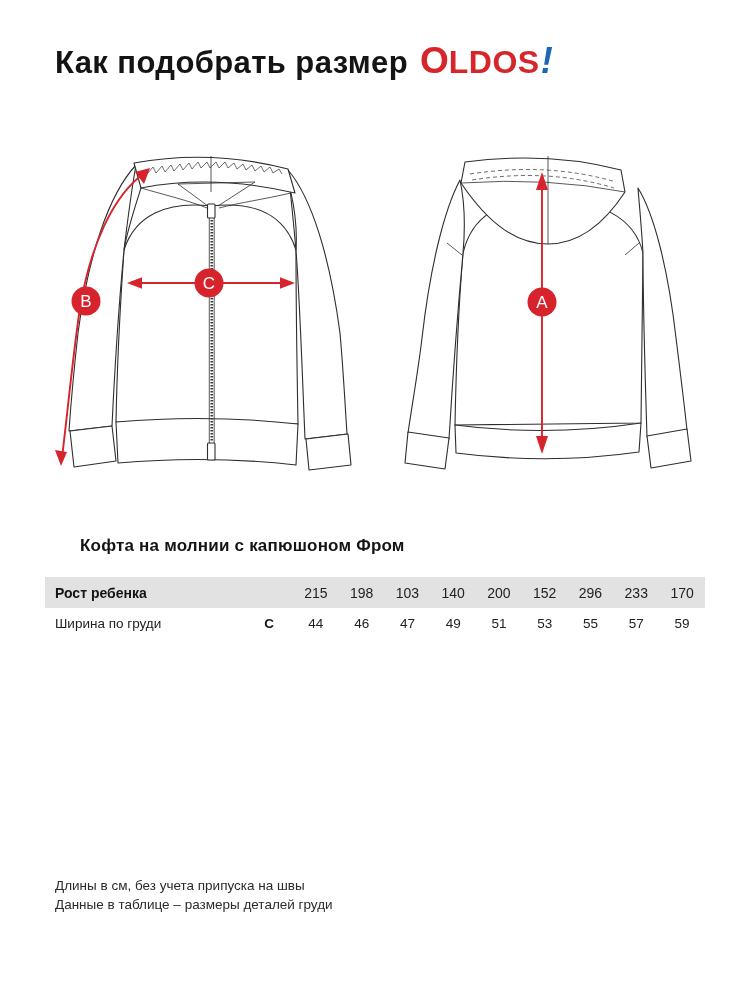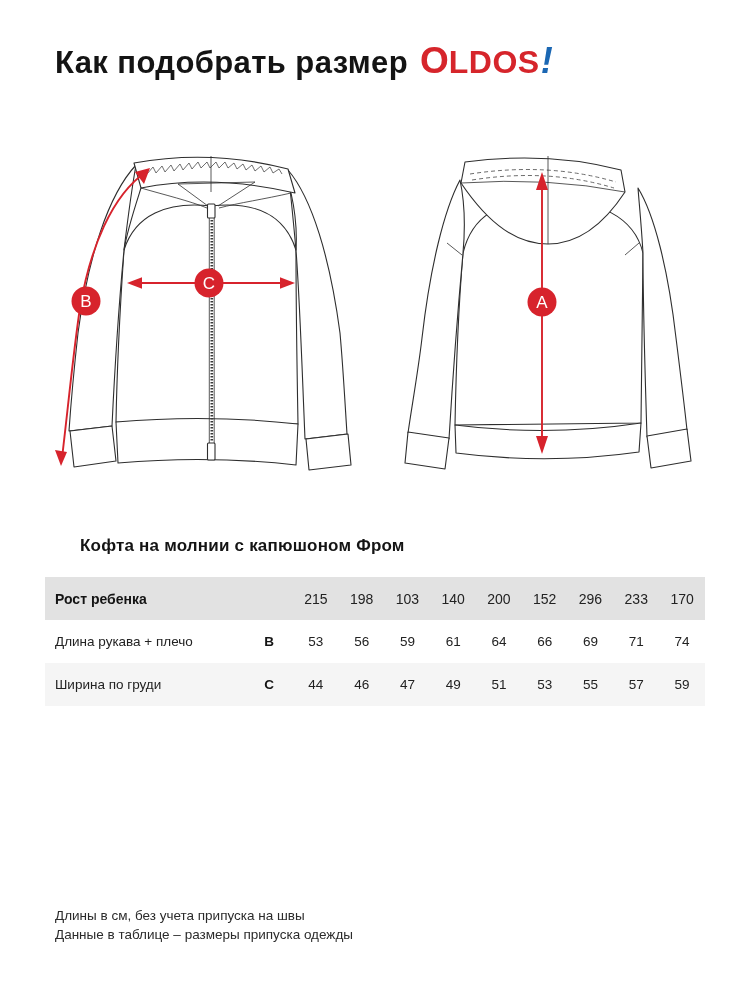--- a/index.html
+++ b/index.html
@@ -24,29 +24,29 @@
   svg .red{stroke:#d7232c;stroke-width:1.9;fill:none;}
   svg .redfill{fill:#d7232c;stroke:none;}
   svg .teeth{fill:none;stroke:#3a3a3a;stroke-width:2.6;stroke-dasharray:1.4 1.6;}
   svg text.marker{fill:#ffffff;font-family:"Liberation Sans",sans-serif;font-size:17px;text-anchor:middle;}
 
   
   .subtitle{left:55px;top:536px;font-size:17px;font-weight:700;color:#141414;letter-spacing:.2px;margin-left:25px;}
 
   
   .size-table{left:45px;top:577px;width:660px;border-collapse:collapse;table-layout:fixed;}
-  .size-table td,.size-table th{height:43px;padding:0;font-size:13.5px;font-weight:400;vertical-align:middle;text-align:center;color:#222;}
+  .size-table td,.size-table th{height:31px;padding:0;font-size:13.5px;font-weight:400;vertical-align:middle;text-align:center;color:#222;}
   .size-table .lbl{text-align:left;padding-left:10px;}
   .size-table thead th{background:#e2e2e2;font-size:14px;}
   .size-table thead .lbl{font-weight:700;color:#141414;}
   .size-table .letter{font-weight:700;font-size:13.5px;color:#141414;}
   .size-table tbody tr:nth-child(2){background:#f5f5f5;}
 
   
-  .footnotes{left:55px;top:906px;font-size:13.5px;line-height:19px;color:#2b2b2b;}
+  .footnotes{left:55px;top:876px;font-size:13.5px;line-height:19px;color:#2b2b2b;}
 </style>
 </head>
 <body>
 
 <div class="abs title-wrap">
   <div class="title">Как подобрать размер</div>
   <div class="logo"><span class="o">O</span><span class="rest">LDOS</span><span class="bang">!</span></div>
 </div>
 
 <svg class="abs" style="left:50px;top:143px;" width="333" height="340" viewBox="0 0 333 340">
@@ -147,44 +147,31 @@
       <th>140</th>
       <th>200</th>
       <th>152</th>
       <th>296</th>
       <th>233</th>
       <th>170</th>
     </tr>
   </thead>
   <tbody>
     <tr>
-      <td class="lbl">Длина рукава + плечо</td>
-      <td class="letter">B</td>
-      <td>53</td>
-      <td>56</td>
-      <td>59</td>
-      <td>61</td>
-      <td>64</td>
-      <td>66</td>
-      <td>69</td>
-      <td>71</td>
-      <td>74</td>
-    </tr>
-    <tr>
       <td class="lbl">Ширина по груди</td>
       <td class="letter">C</td>
       <td>44</td>
       <td>46</td>
       <td>47</td>
       <td>49</td>
       <td>51</td>
       <td>53</td>
       <td>55</td>
       <td>57</td>
       <td>59</td>
     </tr>
   </tbody>
 </table>
 
 <div class="abs footnotes">
   <div>Длины в см, без учета припуска на швы</div>
-  <div>Данные в таблице – размеры припуска одежды</div>
+  <div>Данные в таблице – размеры деталей груди</div>
 </div>
 
 </body></html>

